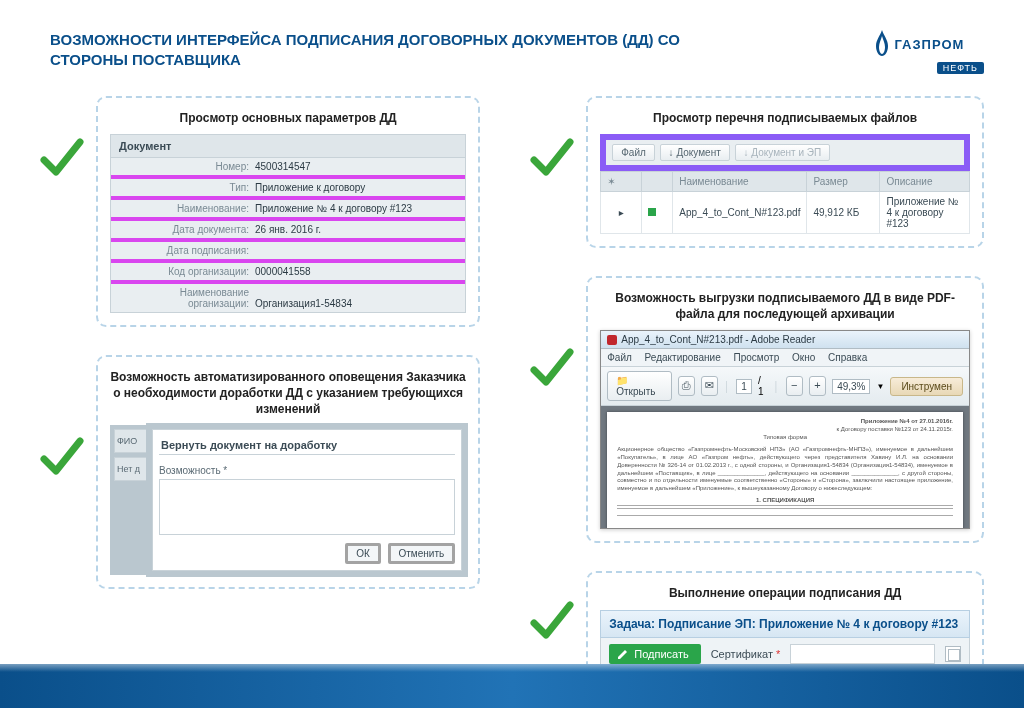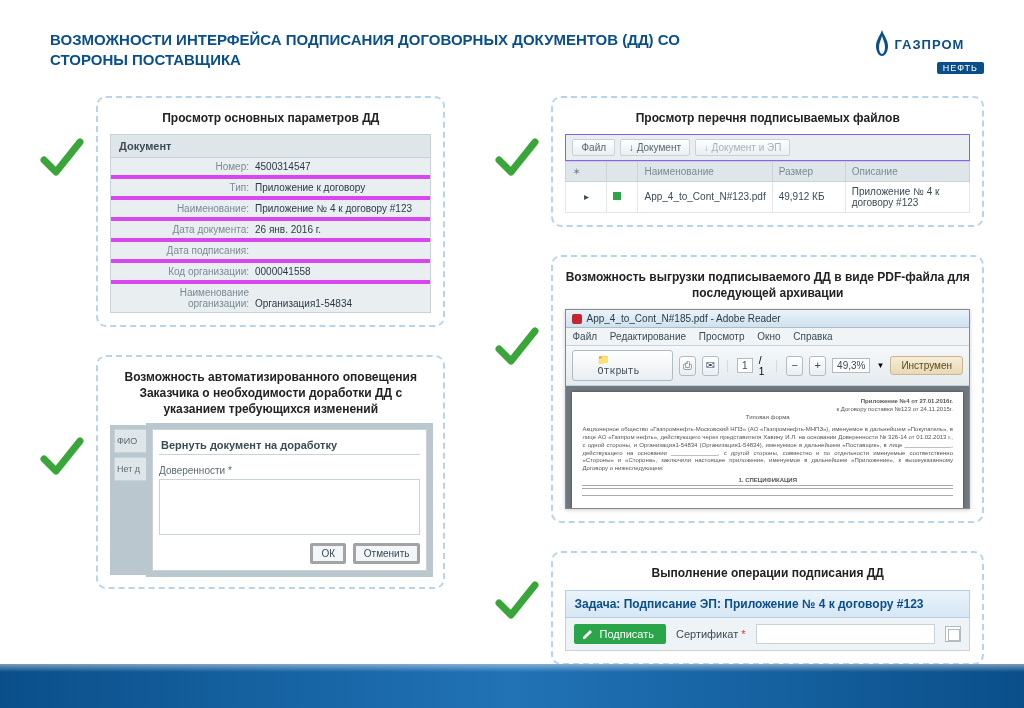--- a/index.html
+++ b/index.html
@@ -148,21 +148,21 @@
     padding:2px 8px;
     font-size:10px;
     color:#3b4b55;
     margin-left:4px;
     border-radius:2px;
   }
 
   
   .files-toolbar {
     background:#e9eef1;
-    border:1px solid #8b5cf6;
+    border:6px solid #8b5cf6;
     padding:4px 6px;
     font-size:10px;
     color:#556670;
   }
   .files-toolbar .tb-item {
     display:inline-block;
     border:1px solid #c8d2d8;
     background:linear-gradient(#fff,#e9eef1);
     padding:2px 8px;
     margin-right:2px;
@@ -219,23 +219,22 @@
     border-bottom:1px solid #c8d2d8;
     padding:4px 6px;
     display:flex;
     align-items:center;
     gap:6px;
   }
   .pdf-app .tbtn {
     border:1px solid #b0bcc4;
     background:linear-gradient(#fff,#e9eef1);
     border-radius:3px;
-    padding:3px 24px;
+    padding:3px 8px;
     color:#3b4b55;
-    font-family:Liberation Mono, monospace;
   }
   .pdf-app .tbtn.folder::before {
     content:"📁 ";
   }
   .pdf-app .ico {
     display:inline-block;width:18px;height:18px;border:1px solid #b0bcc4;border-radius:3px;background:linear-gradient(#fff,#e9eef1);
     text-align:center;line-height:17px;font-size:11px;color:#3b4b55;
   }
   .pdf-app .pgbox {
     border:1px solid #b0bcc4;background:#fff;padding:1px 4px;color:#3b4b55;
@@ -371,21 +370,21 @@
         <div class="panel">
           <div class="panel-caption">Возможность автоматизированного оповещения Заказчика о необходимости доработки ДД с указанием требующихся изменений</div>
           <div style="background:#bac7cf;padding:4px;">
             <div style="display:flex;">
               <div style="width:34px;font-size:9px;color:#5a6a74;">
                 <div style="background:#dfe6ea;border:1px solid #c8d2d8;padding:6px 2px;margin-bottom:4px;">ФИО</div>
                 <div style="background:#dfe6ea;border:1px solid #c8d2d8;padding:6px 2px;">Нет д</div>
               </div>
               <div class="dlg" style="flex:1;margin-left:4px;background:#fff;">
                 <div class="dlg-title">Вернуть документ на доработку</div>
-                <div style="font-size:10px;color:#5a6a74;margin-bottom:3px;"><span>Доверенности *</span></div>
+                <div style="font-size:10px;color:#5a6a74;margin-bottom:3px;"><span>Возможность *</span></div>
                 <textarea style=""></textarea>
                 <div class="btns">
                   <span class="btn">ОК</span>
                   <span class="btn">Отменить</span>
                 </div>
               </div>
             </div>
           </div>
         </div>
       </div>
@@ -426,21 +425,21 @@
         </div>
       </div>
 
       <div class="block">
         <svg class="check" viewBox="0 0 44 44" style="top:70px;">
           <path d="M4 24 L16 36 L40 6" stroke="#3aa63a" stroke-width="7" fill="none" stroke-linecap="round" stroke-linejoin="round"></path>
         </svg>
         <div class="panel">
           <div class="panel-caption">Возможность выгрузки подписываемого ДД в виде PDF-файла для последующей архивации</div>
           <div class="pdf-app">
-            <div class="ttlbar"><span class="pdf-icon"></span><span>App_4_to_Cont_N#185.pdf - Adobe Reader</span></div>
+            <div class="ttlbar"><span class="pdf-icon"></span><span>App_4_to_Cont_N#213.pdf - Adobe Reader</span></div>
             <div class="menus">
               <span>Файл</span>
               <span>Редактирование</span>
               <span>Просмотр</span>
               <span>Окно</span>
               <span>Справка</span>
             </div>
             <div class="toolbar">
               <span class="tbtn folder">Открыть</span>
               <span class="ico">⎙</span>

